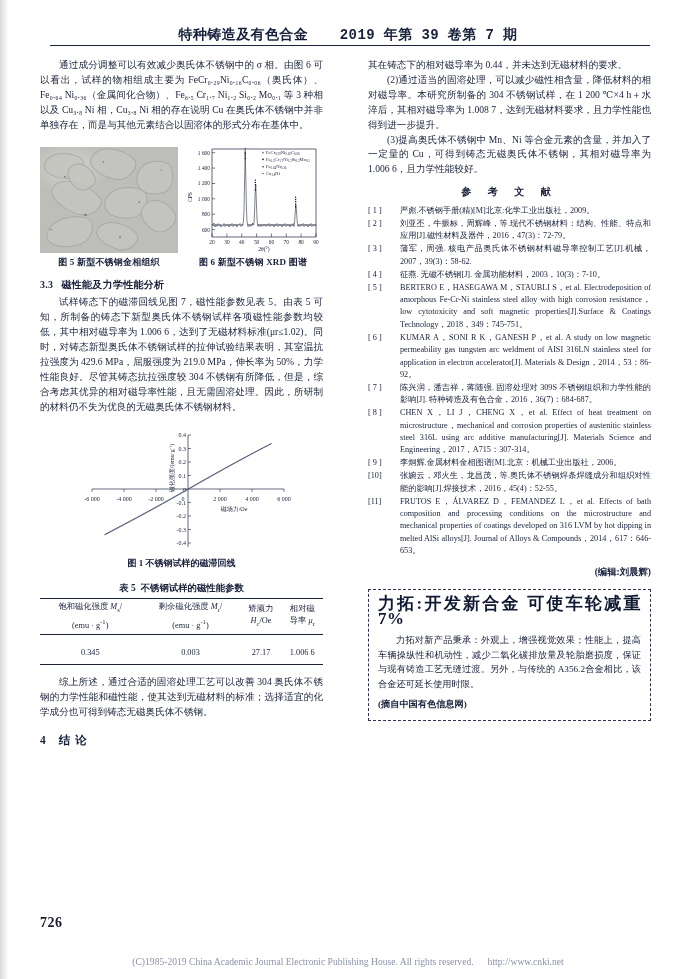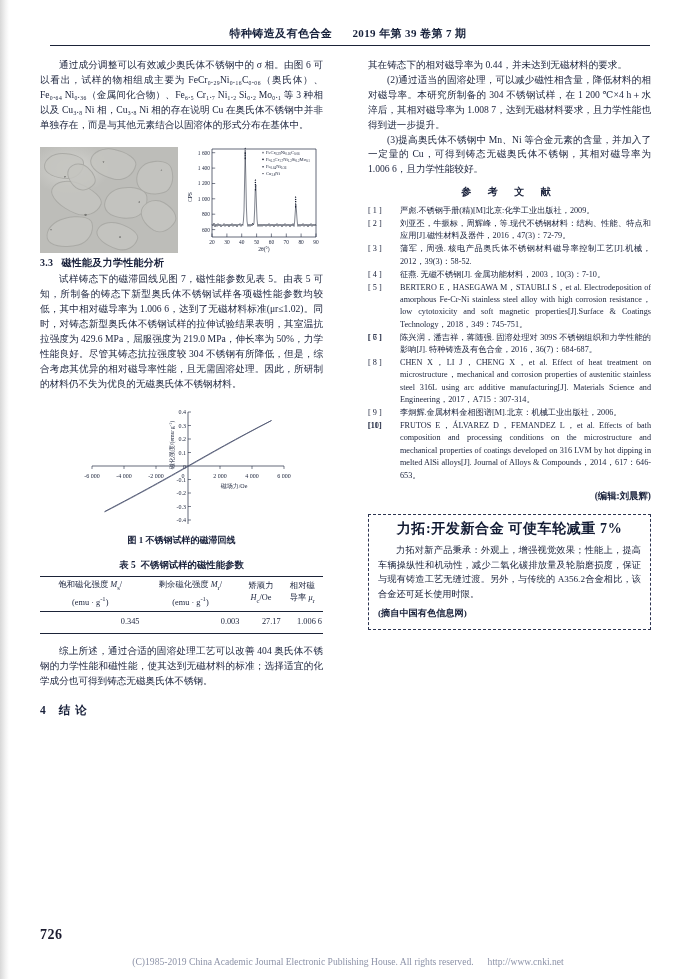--- a/index.html
+++ b/index.html
@@ -23,24 +23,25 @@
   .scan-edge {
     position: absolute;
     left: 0; top: 0;
     width: 9px; height: 979px;
     background: linear-gradient(to right, #d8d8d8, #f2f2f2 60%, #ffffff);
   }
   .header {
     position: absolute;
     top: 26px; left: 40px; right: 40px;
     text-align: center;
-    font-size: 11px;
+    font-size: 14px;
     letter-spacing: 0.4px;
     color: #16203a;
     font-weight: 600;
+    font-family: Liberation Mono, monospace;
   }
   .header-rule {
     position: absolute;
     top: 45px; left: 50px; right: 46px;
     height: 1.4px;
     background: #1b2338;
   }
   .col {
     position: absolute;
     top: 58px;
@@ -135,23 +136,22 @@
     text-align: center;
   }
   table.mag thead th {
     font-weight: 400;
     padding: 2px 1px 3px 1px;
     line-height: 11.5px;
     border-top: 1.4px solid #1b2338;
     border-bottom: 0.8px solid #1b2338;
   }
   table.mag tbody td {
-    padding: 3px 1px 3px 1px;
+    padding: 11px 1px 3px 1px;
     border-bottom: 1.4px solid #1b2338;
-    text-align: right;
   }
   sub, sup { font-size: 6.6px; }
 
   .refs-title {
     text-align: center;
     font-size: 10px;
     font-weight: 700;
     letter-spacing: 7px;
     margin: 8px 0 5px 0;
   }
@@ -175,40 +175,39 @@
     font-size: 9.4px;
     font-weight: 700;
     margin-top: 7px;
   }
   .ad-box {
     margin-top: 10px;
     border: 1.6px dashed #2b3350;
     padding: 7px 9px 8px 9px;
   }
   .ad-title {
-    text-align: center;
-    font-size: 14px;
+    font-size: 17px;
     font-weight: 700;
     letter-spacing: 0.6px;
     margin-bottom: 6px;
     color: #111a33;
   }
   .ad-body {
     font-size: 9.2px;
     line-height: 14.6px;
     text-align: justify;
     text-indent: 18px;
   }
   .ad-body + .ad-body { margin-top: 1px; }
   .ad-src { text-align: left; font-size: 9.2px; font-weight: 700; margin-top: 5px; }
 
   .page-num {
     position: absolute;
     left: 40px;
-    bottom: 36px;
+    bottom: 48px;
     font-size: 14px;
     font-weight: 700;
     letter-spacing: 0.5px;
   }
   .footer {
     position: absolute;
     left: 0; right: 0;
     bottom: 12px;
     text-align: center;
     font-size: 9.6px;
@@ -333,20 +332,24 @@
             <rect x="78.4" y="25.1" width="1.3" height="1.3" fill="#141b2e"></rect>
             <text x="82" y="27">Fe<tspan font-size="3.2" dy="1">0.64</tspan><tspan font-size="4.6" dy="-1">Ni</tspan><tspan font-size="3.2" dy="1">0.36</tspan></text>
 
             <circle cx="79" cy="32.6" r="0.7" fill="#141b2e"></circle>
             <text x="82" y="34.2">Cu<tspan font-size="3.2" dy="1">3.8</tspan><tspan font-size="4.6" dy="-1">Ni</tspan></text>
           </g>
         </svg>
       </div>
     </div>
 
+    <div class="fig-cap-row">
+      <div class="fig-cap">图 5    新型不锈钢金相组织</div>
+      <div class="fig-cap">图 6    新型不锈钢 XRD 图谱</div>
+    </div>
 
     <h3 class="sec">
       <span class="num">3.3</span><span>磁性能及力学性能分析</span>
     </h3>
 
     <p class="indent para">试样铸态下的磁滞回线见图 7，磁性能参数见表 5。由表 5 可知，所制备的铸态下新型奥氏体不锈钢试样各项磁性能参数均较低，其中相对磁导率为 1.006 6，达到了无磁材料标准(μr≤1.02)。同时，对铸态新型奥氏体不锈钢试样的拉伸试验结果表明，其室温抗拉强度为 429.6 MPa，屈服强度为 219.0 MPa，伸长率为 50%，力学性能良好。尽管其铸态抗拉强度较 304 不锈钢有所降低，但是，综合考虑其优异的相对磁导率性能，且无需固溶处理。因此，所研制的材料仍不失为优良的无磁奥氏体不锈钢材料。</p>
 
     <div class="fig7-wrap">
       <svg width="240" height="132" viewBox="0 0 240 132">
 
@@ -418,47 +421,47 @@
       <tbody>
         <tr>
           <td>0.345</td>
           <td>0.003</td>
           <td>27.17</td>
           <td>1.006 6</td>
         </tr>
       </tbody>
     </table>
 
-    <p class="indent para" style="margin-top:10px">综上所述，通过合适的固溶处理工艺可以改善 404 奥氏体不锈钢的力学性能和磁性能，使其达到无磁材料的标准；选择适宜的化学成分也可得到铸态无磁奥氏体不锈钢。</p>
+    <p class="indent para" style="margin-top:10px">综上所述，通过合适的固溶处理工艺可以改善 304 奥氏体不锈钢的力学性能和磁性能，使其达到无磁材料的标准；选择适宜的化学成分也可得到铸态无磁奥氏体不锈钢。</p>
 
     <h3 class="sec-big">
       <span class="num">4</span><span>结    论</span>
     </h3>
 
   </div>
 
   <div class="col col-right">
 
     <p class="para">其在铸态下的相对磁导率为 0.44，并未达到无磁材料的要求。</p>
     <p class="indent para">(2)通过适当的固溶处理，可以减少磁性相含量，降低材料的相对磁导率。本研究所制备的 304 不锈钢试样，在 1 200 ℃×4 h＋水淬后，其相对磁导率为 1.008 7，达到无磁材料要求，且力学性能也得到进一步提升。</p>
     <p class="indent para">(3)提高奥氏体不锈钢中 Mn、Ni 等合金元素的含量，并加入了一定量的 Cu，可得到铸态无磁奥氏体不锈钢，其相对磁导率为 1.006 6，且力学性能较好。</p>
 
     <div class="refs-title">参 考 文 献</div>
 
     <ol class="refs">
       <li><span class="rnum">[ 1 ]</span><span>严彪.不锈钢手册(精)[M]北京:化学工业出版社，2009。</span></li>
       <li><span class="rnum">[ 2 ]</span><span>刘亚丕，牛振标，周辉峰，等.现代不锈钢材料：结构、性能、特点和应用[J].磁性材料及器件，2016，47(3)：72-79。</span></li>
-      <li><span class="rnum">[ 3 ]</span><span>蒲军，周强. 核电产品奥氏体不锈钢材料磁导率控制工艺[J].机械，2012，39(3)：58-52.</span></li>
+      <li><span class="rnum">[ 3 ]</span><span>蒲军，周强. 核电产品奥氏体不锈钢材料磁导率控制工艺[J].机械，2007，39(3)：58-62.</span></li>
       <li><span class="rnum">[ 4 ]</span><span>征燕. 无磁不锈钢[J]. 金属功能材料，2003，10(3)：7-10。</span></li>
       <li><span class="rnum">[ 5 ]</span><span>BERTERO E，HASEGAWA M，STAUBLI S，et al. Electrodeposition of amorphous Fe-Cr-Ni stainless steel alloy with high corrosion resistance，low cytotoxicity and soft magnetic properties[J].Surface &amp; Coatings Technology，2018，349：745-751。</span></li>
-      <li><span class="rnum">[ 6 ]</span></li>
+      <li><span class="rnum">[ 6 ]</span><span>KUMAR A，SONI R K，GANESH P，et al. A study on low magnetic permeability gas tungsten arc weldment of AISI 316LN stainless steel for application in electron accelerator[J]. Materials &amp; Design，2014，53：86-92。</span></li>
       <li><span class="rnum">[ 7 ]</span><span>陈兴润，潘吉祥，蒋随强. 固溶处理对 309S 不锈钢组织和力学性能的影响[J]. 特种铸造及有色合金，2016，36(7)：684-687。</span></li>
       <li><span class="rnum">[ 8 ]</span><span>CHEN X，LI J，CHENG X，et al. Effect of heat treatment on microstructure，mechanical and corrosion properties of austenitic stainless steel 316L using arc additive manufacturing[J]. Materials Science and Engineering，2017，A715：307-314。</span></li>
       <li><span class="rnum">[ 9 ]</span><span>李炯辉.金属材料金相图谱[M].北京：机械工业出版社，2006。</span></li>
-      <li><span class="rnum">[10]</span></li>
+      <li><span class="rnum">[10]</span><span>张婉云，邓火生，龙昌茂，等.奥氏体不锈钢焊条焊缝成分和组织对性能的影响[J].焊接技术，2016，45(4)：52-55。</span></li>
       <li><span class="rnum">[11]</span><span>FRUTOS E，ÁLVAREZ D，FEMANDEZ L，et al. Effects of bath composition and processing conditions on the microstructure and mechanical properties of coatings developed on 316 LVM by hot dipping in melted AlSi alloys[J]. Journal of Alloys &amp; Compounds，2014，617：646-653。</span></li>
     </ol>
 
     <div class="editor-line">(编辑:刘晨辉)</div>
 
     <div class="ad-box">
       <div class="ad-title">力拓:开发新合金  可使车轮减重 7%</div>
       <div class="ad-body">力拓对新产品秉承：外观上，增强视觉效果；性能上，提高车辆操纵性和机动性，减少二氧化碳排放量及轮胎磨损度，保证与现有铸造工艺无缝过渡。另外，与传统的 A356.2合金相比，该合金还可延长使用时限。</div>
       <div class="ad-src">(摘自中国有色信息网)</div>
     </div>

